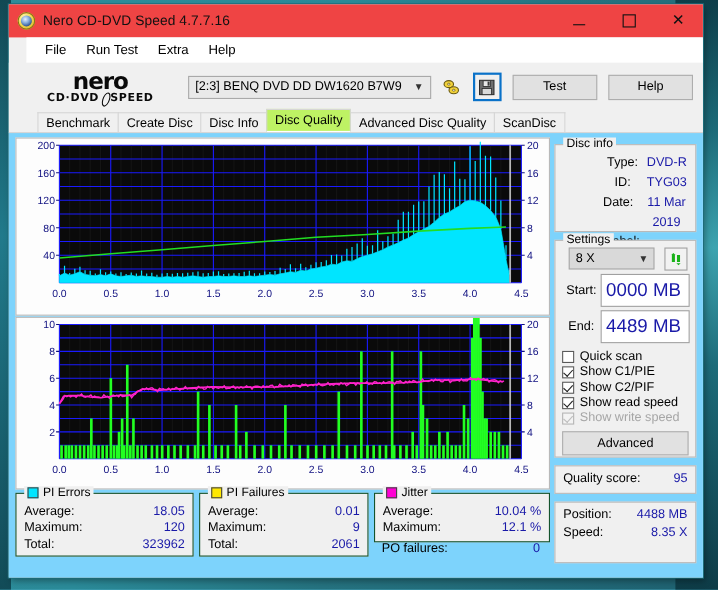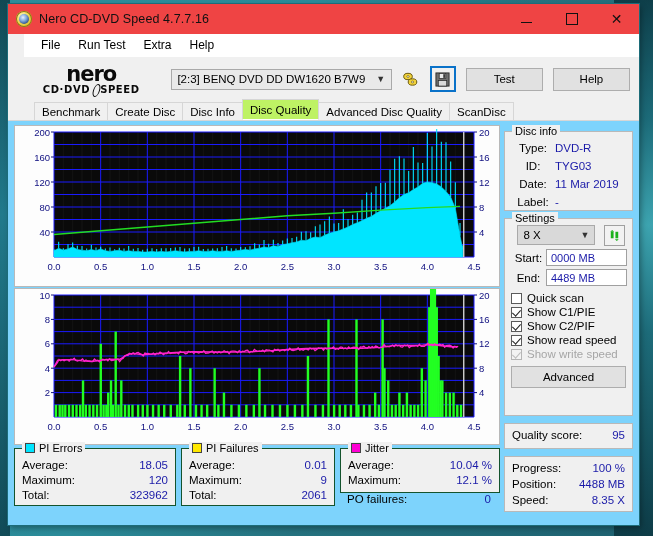--- a/index.html
+++ b/index.html
@@ -141,22 +141,22 @@
     display:inline-flex;align-items:center;font-size:11.5px;padding-left:5px;box-sizing:border-box;
   }
   .sel .caret{margin-left:auto;margin-right:5px;font-size:9px;color:#333;}
   .refresh-btn{
     display:inline-flex;width:21px;height:21px;border:1px solid #a0a0a0;background:#f2f2f2;
     align-items:center;justify-content:center;vertical-align:top;margin-left:5px;margin-top:6px;box-sizing:border-box;
   }
   .frow{display:flex;align-items:center;padding:3px 5px 0 6px;font-size:11.5px;}
   .frow .k{width:35px;}
   .fbox{
-    flex:1;height:17px;background:#fff;border:1px solid #a0a0a0;display:flex;align-items:center;
-    padding-left:4px;font-size:11px;color:#1a1aa8;box-sizing:border-box;
+    flex:1;height:30px;background:#fff;border:1px solid #a0a0a0;display:flex;align-items:center;
+    padding-left:4px;font-size:17px;color:#1a1aa8;box-sizing:border-box;
   }
   .crow{display:flex;align-items:center;gap:5px;padding:2px 0 0 6px;font-size:11.5px;}
   .cbox{width:11px;height:11px;border:1px solid #5a5a5a;background:#fff;display:inline-block;position:relative;box-sizing:border-box;}
   .cbox.on:after{
     content:"";position:absolute;left:2px;top:0px;width:4px;height:7px;
     border:solid #222;border-width:0 1.6px 1.6px 0;transform:rotate(42deg);
   }
   .cbox.dis{border-color:#b5b5b5;background:#f3f3f3;}
   .cbox.dis:after{border-color:#bdbdbd;}
   .crow.dis{color:#a6a6a6;}
@@ -674,21 +674,21 @@
 
     <div class="srow" style="position:absolute;left:332px;top:371px;width:158px;box-sizing:border-box;">
       <span class="k">PO failures:</span>
       <span class="v">0</span>
     </div>
 
     <div id="panel">
 
       <div class="pgrp" style="height:78px;margin-top:6px;">
         <div class="pgrp-title">Disc info</div>
-        <div style="padding-top:7px;">
+        <div style="padding-top:7px;margin-left:33px;">
           <div class="irow">
             <span class="k">Type:</span>
             <span class="v">DVD-R</span>
           </div>
           <div class="irow">
             <span class="k">ID:</span>
             <span class="v">TYG03</span>
           </div>
           <div class="irow">
             <span class="k">Date:</span>
@@ -757,24 +757,20 @@
       <div class="pgrp" style="height:24px;">
         <div class="prow" style="line-height:22px;">
           <span class="k">Quality score:</span>
           <span class="v">95</span>
         </div>
       </div>
 
       <div class="pgrp" style="height:54px;">
         <div style="padding-top:3px;">
           <div class="prow">
-            <span class="k">Progress:</span>
-            <span class="v">100 %</span>
-          </div>
-          <div class="prow">
             <span class="k">Position:</span>
             <span class="v">4488 MB</span>
           </div>
           <div class="prow">
             <span class="k">Speed:</span>
             <span class="v">8.35 X</span>
           </div>
         </div>
       </div>
 

